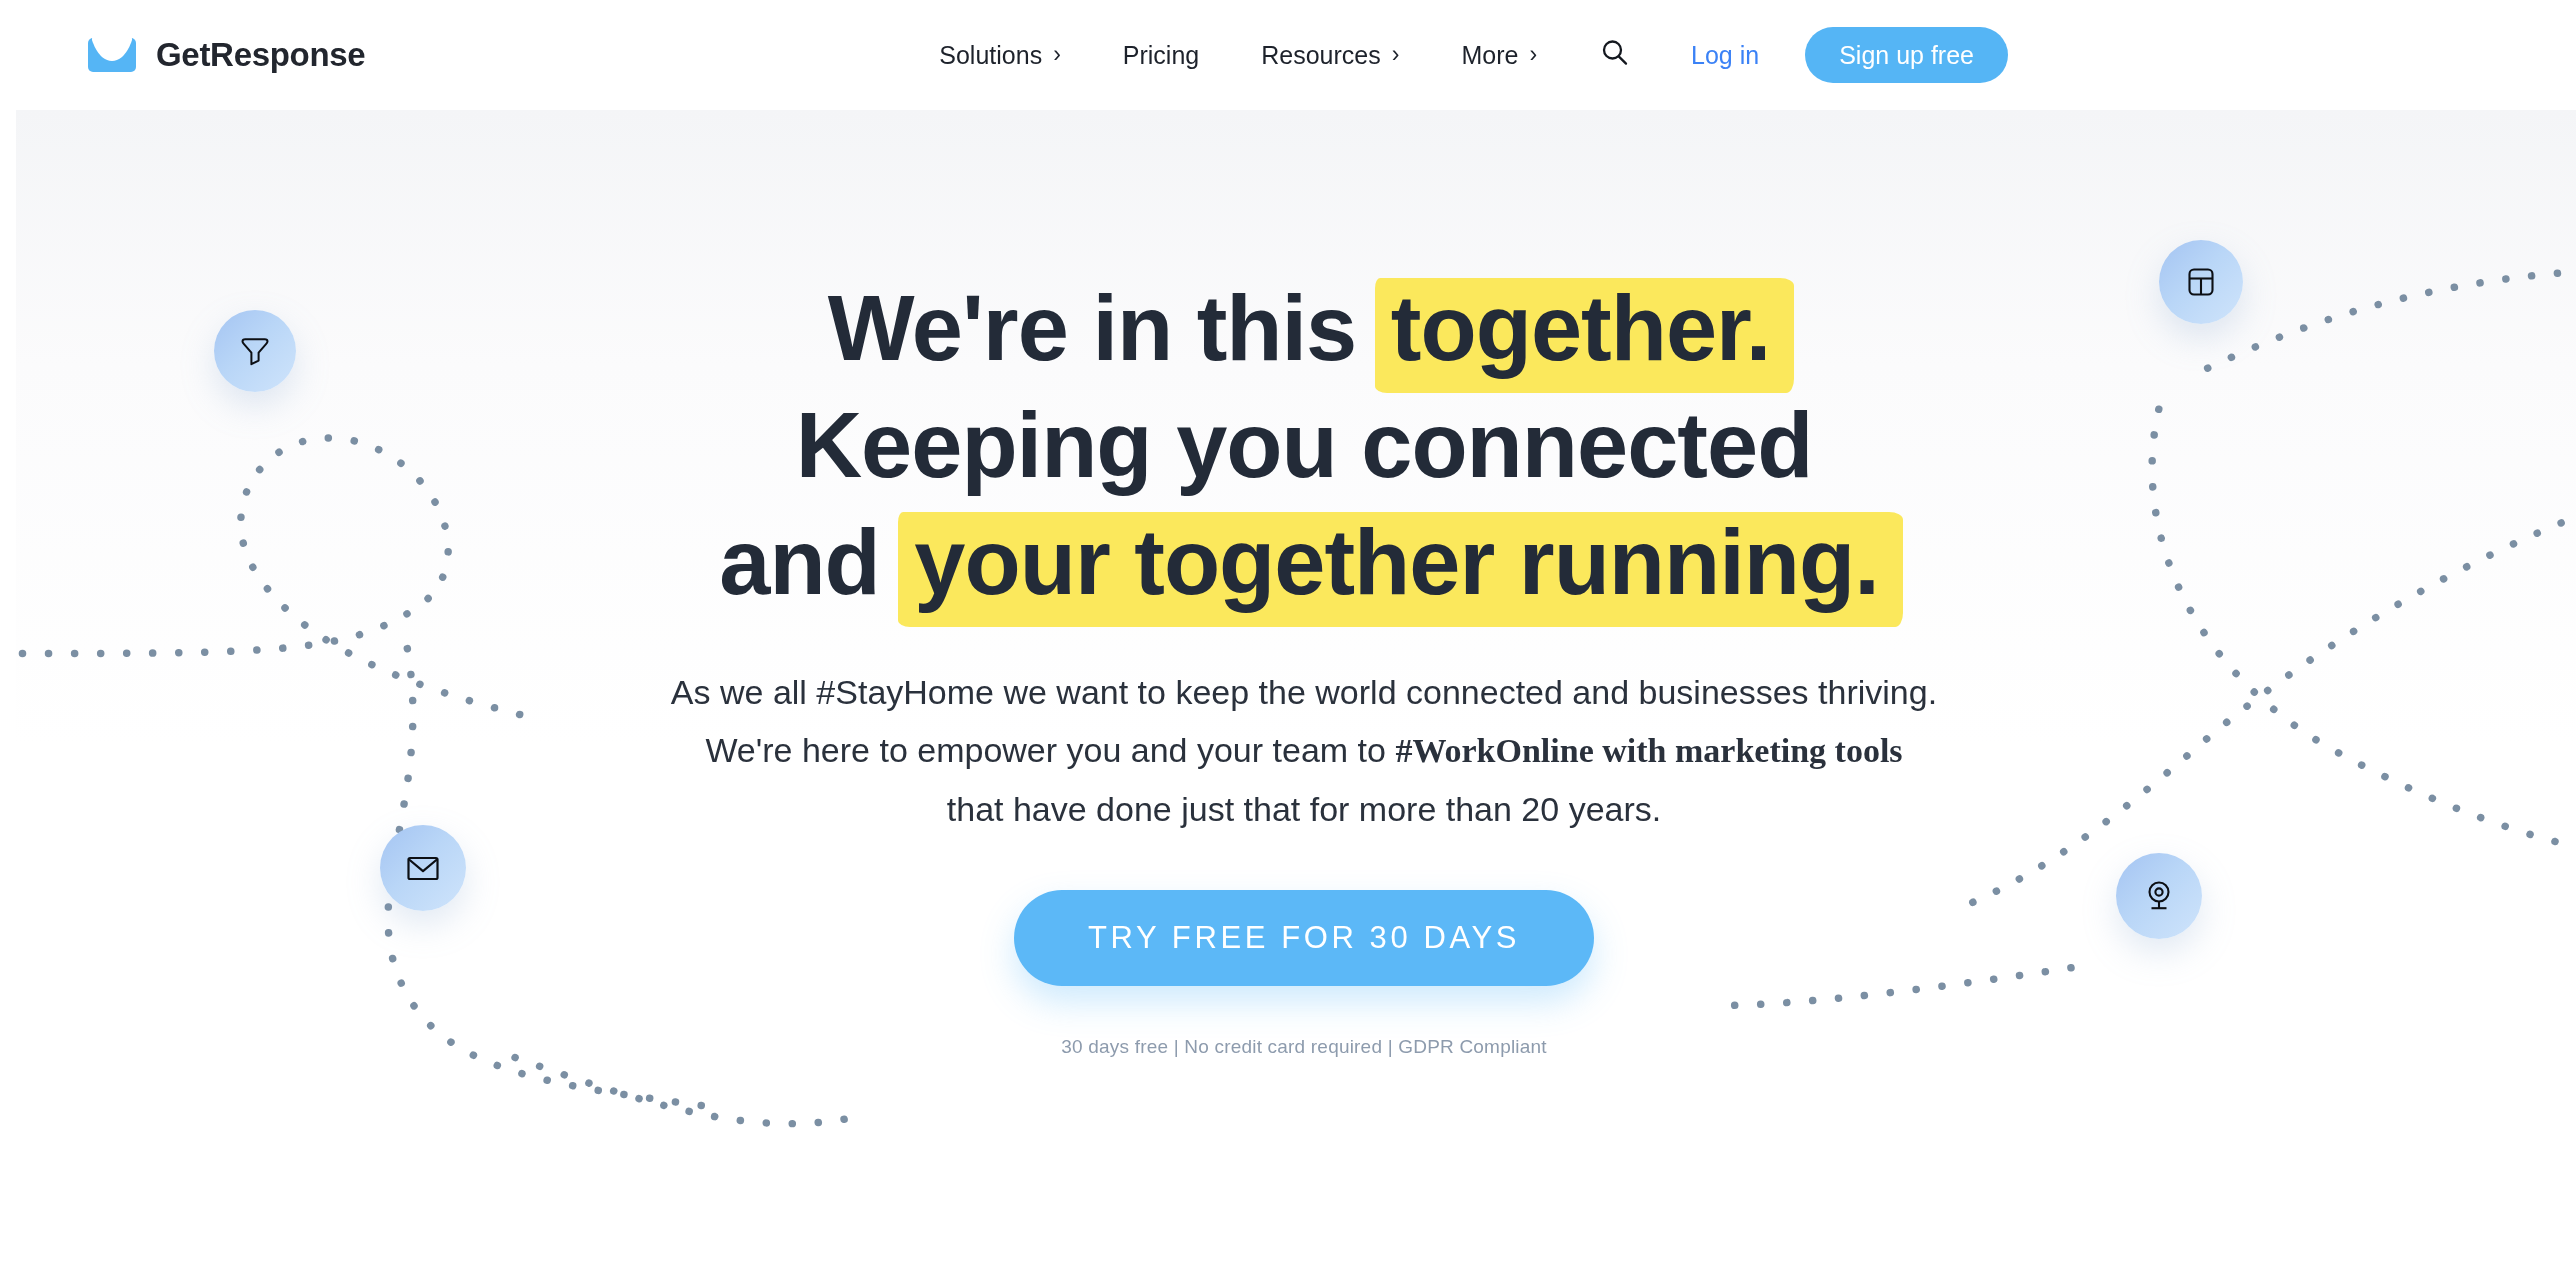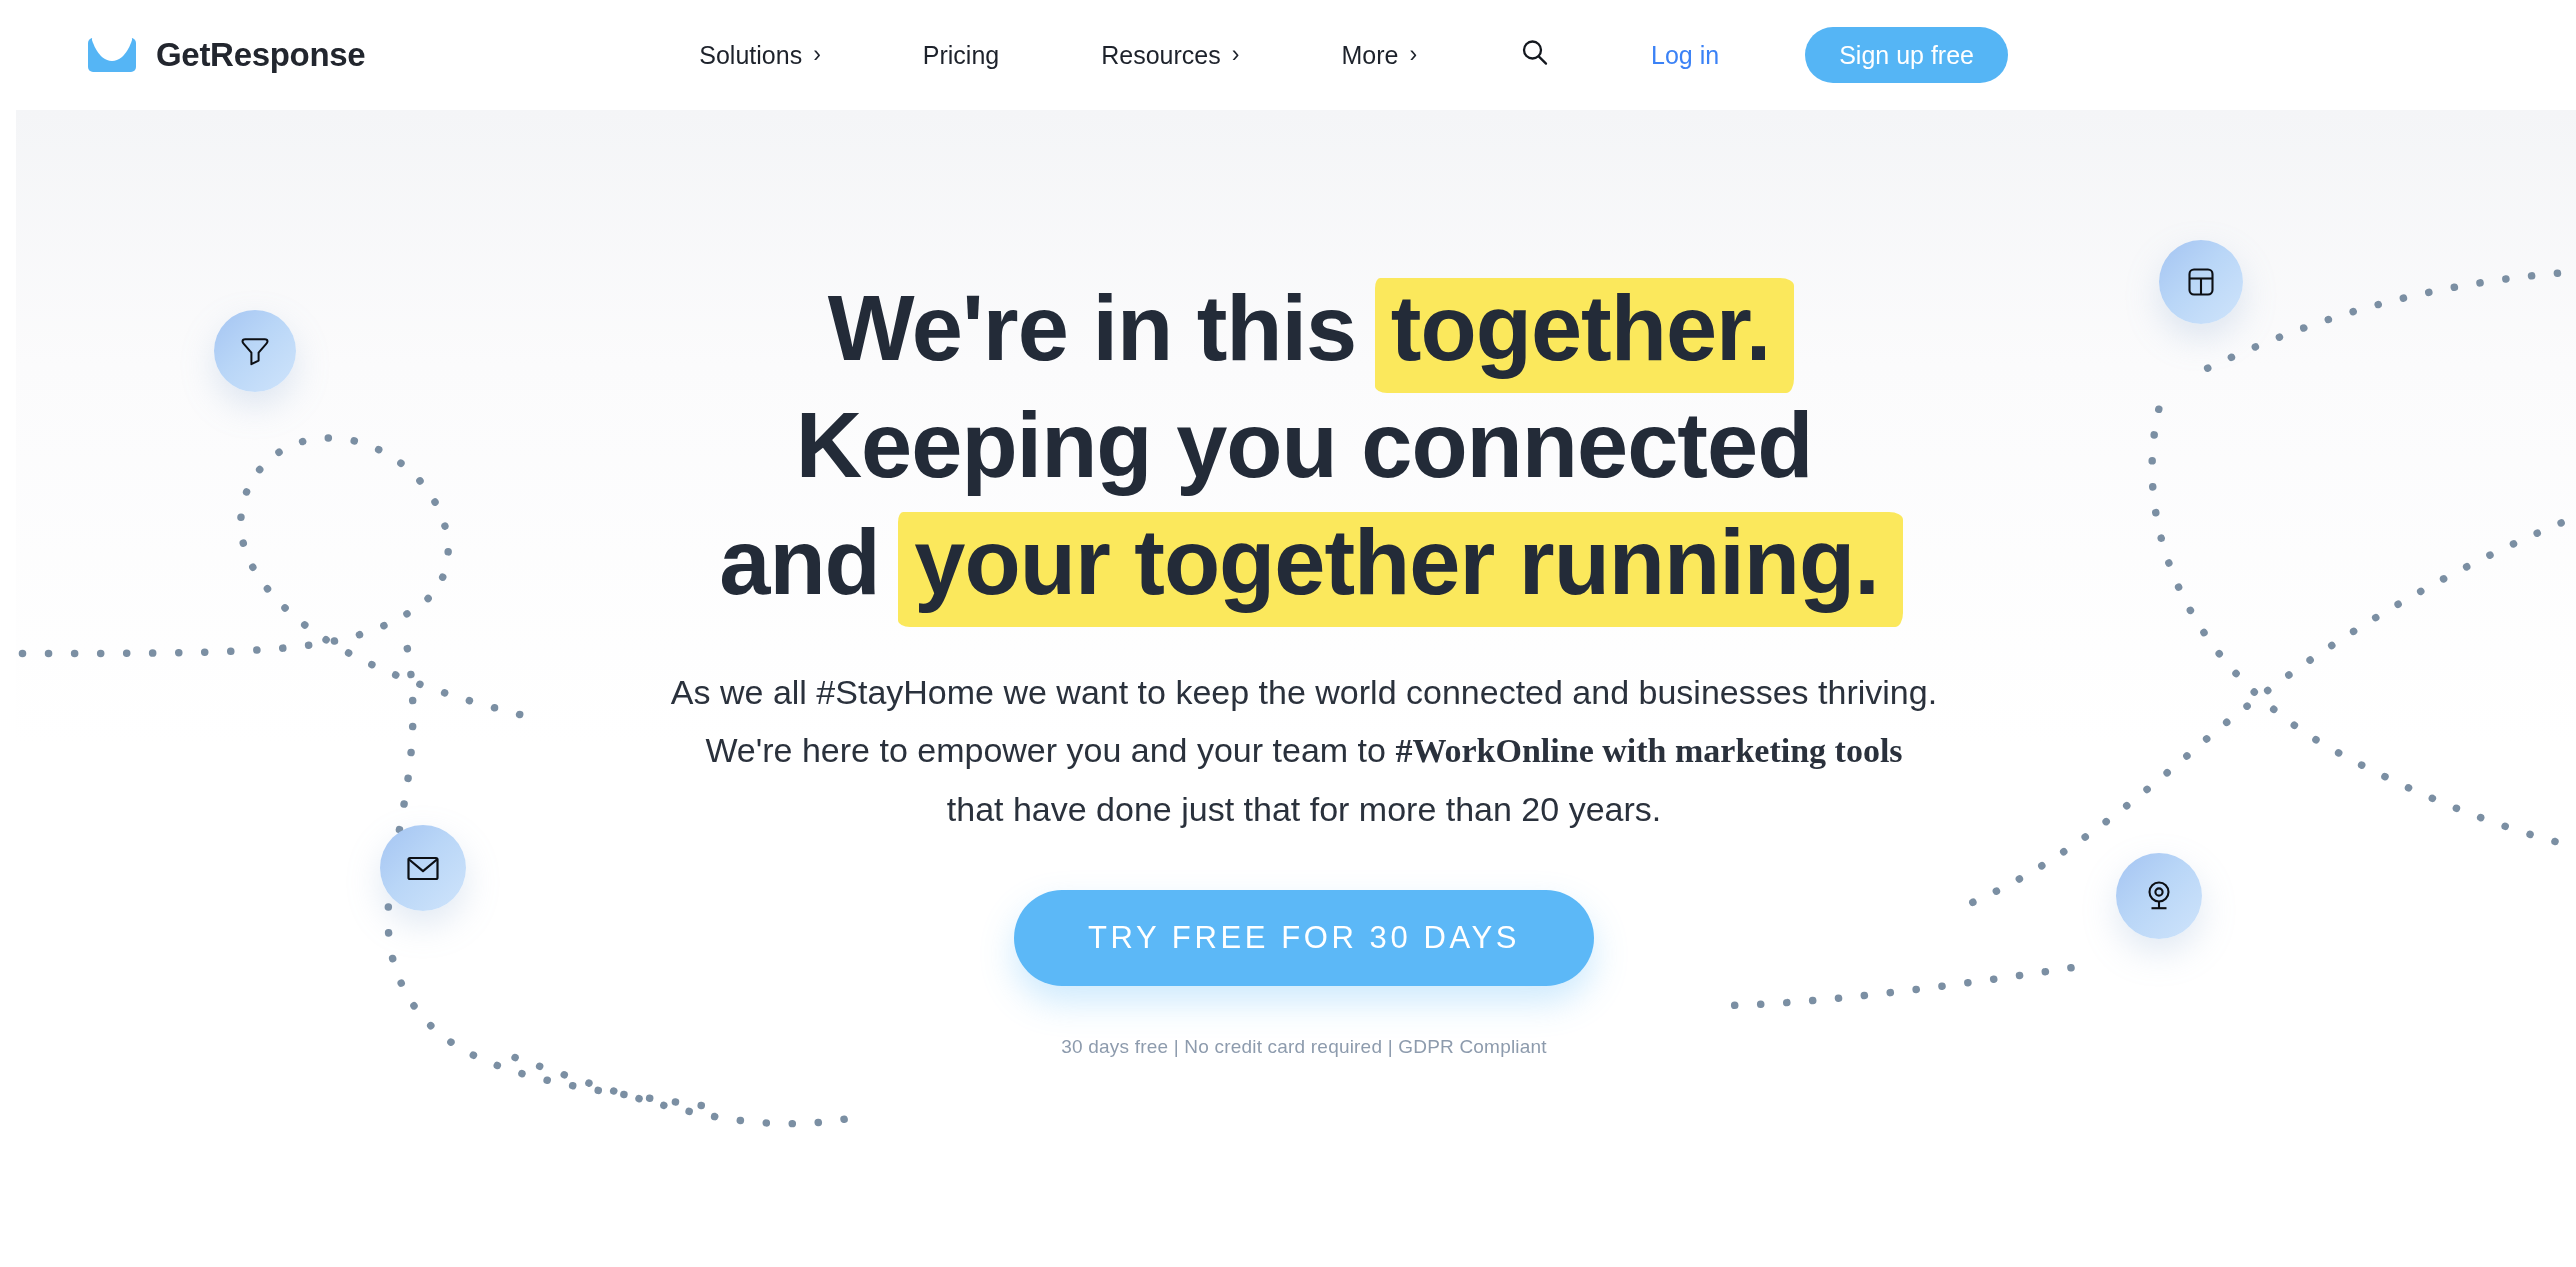--- a/index.html
+++ b/index.html
@@ -18,21 +18,21 @@
     background:#ffffff;
     display:flex; align-items:center;
     z-index: 40;
   }
   .brand { display:flex; align-items:center; gap:20px; margin-left:88px; }
   .brand-mark { width:48px; height:34px; border-radius:5px; background:#55b5f5;
                 position:relative; overflow:hidden; flex:0 0 auto; }
   .brand-mark svg { position:absolute; top:0; left:0; }
   .brand-name { font-size:33px; font-weight:700; color:#22262e; letter-spacing:-0.3px; }
 
-  .nav { margin-left:auto; display:flex; align-items:center;gap:40px; }
+  .nav { margin-left:auto; display:flex; align-items:center; }
   .nav-item {
     font-size:25px; color:#1d222b; font-weight:400;
     margin-right:62px; display:flex; align-items:center; gap:11px;
     cursor:pointer; white-space:nowrap;
   }
   .chev { font-size:23px; color:#1d222b; line-height:1; position:relative; top:-1px; }
   .nav-search { margin-right:60px; display:flex; align-items:center; cursor:pointer; }
   .nav-login { font-size:25px; color:#3b82f6; margin-right:46px; cursor:pointer; white-space:nowrap; }
   .signup-btn {
     background:#55b5f5; color:#fff; border:none; border-radius:30px;

